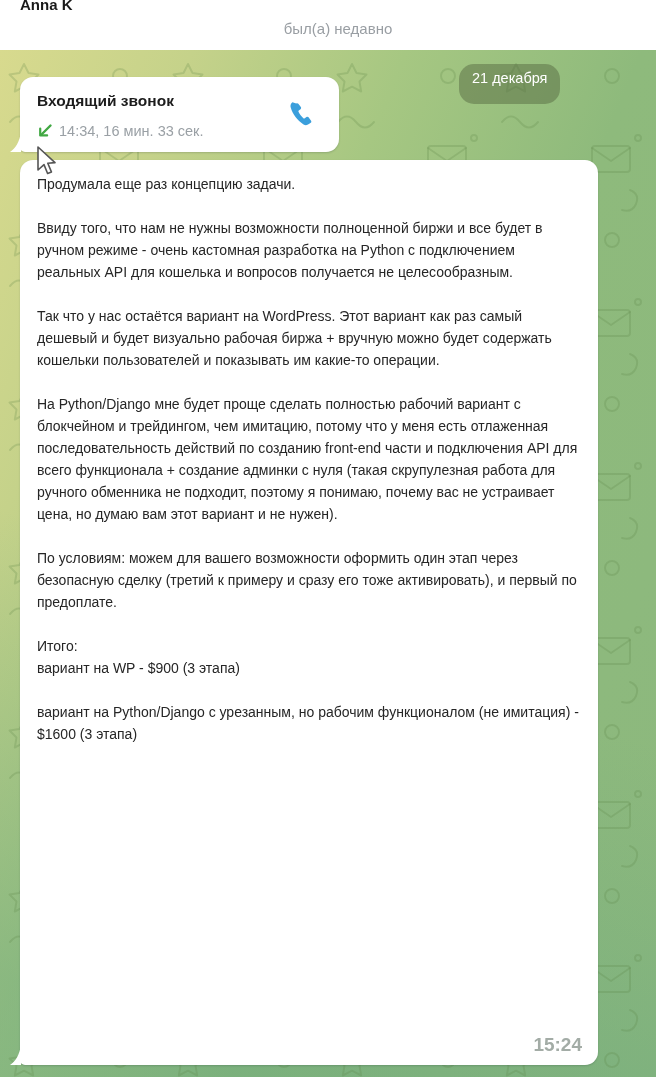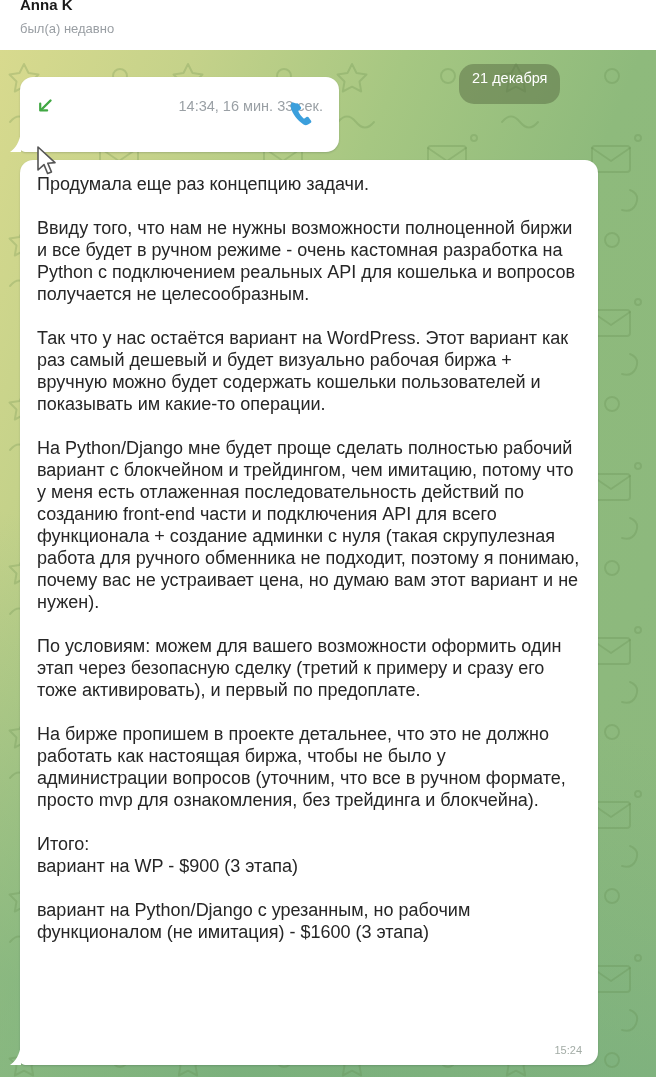--- a/index.html
+++ b/index.html
@@ -14,22 +14,22 @@
     width: 656px; height: 53px;
     background: #ffffff;
     box-sizing: border-box;
     padding: 0 0 0 20px;
   }
   .header .name {
     font-size: 15px; font-weight: bold; color: #1a1a1a;
     line-height: 16px; margin-top: -3px;
   }
   .header .status {
-    font-size: 13px; color: #999ea3;
-    line-height: 18px; margin-top: 7px;
+    font-size: 15px; color: #999ea3;
+    line-height: 18px; margin-top: 7px; text-align: center;
   }
   .chat {
     position: relative;
     width: 656px; height: 1027px;
     overflow: hidden;
     background-image:
       linear-gradient(200deg, rgba(110,170,130,0) 55%, rgba(100,165,125,0.45) 92%),
       linear-gradient(112deg, #d8da8e 0%, #c5d28a 18%, #a6c782 38%, #8eba7c 60%, #8cb87e 100%);
   }
   .doodles {
@@ -65,22 +65,21 @@
     width: 319px; height: 75px;
     box-sizing: border-box;
     padding: 14px 16px 0 17px;
   }
   .call-title {
     font-size: 15.5px; font-weight: bold; color: #1c1c1c;
     line-height: 19px;
   }
   .call-meta-row {
     display: flex; align-items: center;
-    margin-top: 7px;
-    justify-content: space-between;
+    margin-top: 13px;
   }
   .call-meta-row .arrow { width: 16px; height: 16px; margin-right: 6px; }
   .call-meta {
     font-size: 14.5px; color: #9aa0a5;
   }
   .phone-btn {
     position: absolute;
     right: 24px; top: 50%;
     transform: translateY(-50%);
     width: 28px; height: 28px;
@@ -88,30 +87,31 @@
   }
   .msg-bubble {
     left: 20px; top: 110px;
     width: 578px;
     min-height: 905px;
     box-sizing: border-box;
     padding: 13px 17px 30px 17px;
   }
   .msg-bubble p {
     margin: 0 0 22px 0;
-    font-size: 18px; line-height: 22px;
+    font-size: 14px; line-height: 22px;
     color: #262626;
     white-space: pre-line;
   }
   .msg-bubble p:last-of-type { margin-bottom: 16px; }
   .msg-time {
     position: absolute;
     right: 16px; bottom: 9px;
-    font-size: 11px;
+    font-size: 19px;
     color: #a3aca6;
+    font-weight: bold;
   }
   .cursor {
     position: absolute;
     left: 36px; top: 96px;
     width: 22px; height: 32px;
     z-index: 5;
     pointer-events: none;
   }
 </style>
 </head>
@@ -144,20 +144,21 @@
   </svg>
 
   <div class="date-pill">
     <span>21 декабря</span>
   </div>
 
   <div class="bubble call-bubble">
     <svg class="tail" viewBox="0 0 12 20">
       <path d="M12 0 L12 20 L1 20 C6.5 16.5 10.5 10 12 0 Z" fill="#ffffff"></path>
     </svg>
+    <div class="call-title">Входящий звонок</div>
     <div class="call-meta-row">
       <svg class="arrow" viewBox="0 0 16 16">
         <path d="M13.5 2.5 L4.5 11.5" stroke="#41a843" stroke-width="2.4" fill="none" stroke-linecap="round"></path>
         <path d="M3 5.5 L3 13 L10.5 13" stroke="#41a843" stroke-width="2.4" fill="none" stroke-linecap="round" stroke-linejoin="round" transform="scale(0.92) translate(0.5,0.5)"></path>
       </svg>
       <span class="call-meta">14:34, 16 мин. 33 сек.</span>
     </div>
     <svg class="phone-btn" viewBox="0 0 24 24">
       <path fill="#3b9fdc" d="M6.6 2.8 C7.1 2.3 7.9 2.3 8.4 2.8 L10.9 5.3 C11.4 5.8 11.4 6.6 10.9 7.1 L9.6 8.4 C9.3 8.7 9.2 9.2 9.5 9.6 C10.6 11.3 12.7 13.4 14.4 14.5 C14.8 14.8 15.3 14.7 15.6 14.4 L16.9 13.1 C17.4 12.6 18.2 12.6 18.7 13.1 L21.2 15.6 C21.7 16.1 21.7 16.9 21.2 17.4 L19.8 18.8 C18.6 20 16.8 20.4 15.3 19.7 C12.4 18.4 9.7 16.5 7.6 14.4 C5.5 12.3 3.6 9.6 2.3 6.7 C1.6 5.2 2 3.4 3.2 2.2 Z" transform="rotate(8 12 12)"></path>
     </svg>
@@ -169,20 +170,19 @@
 
   <div class="bubble msg-bubble">
     <svg class="tail" viewBox="0 0 12 20">
       <path d="M12 0 L12 20 L1 20 C6.5 16.5 10.5 10 12 0 Z" fill="#ffffff"></path>
     </svg>
     <p>Продумала еще раз концепцию задачи.</p>
     <p>Ввиду того, что нам не нужны возможности полноценной биржи и все будет в ручном режиме - очень кастомная разработка на Python с подключением реальных API для кошелька и вопросов получается не целесообразным.</p>
     <p>Так что у нас остаётся вариант на WordPress. Этот вариант как раз самый дешевый и будет визуально рабочая биржа + вручную можно будет содержать кошельки пользователей и показывать им какие-то операции.</p>
     <p>На Python/Django мне будет проще сделать полностью рабочий вариант с блокчейном и трейдингом, чем имитацию, потому что у меня есть отлаженная последовательность действий по созданию front-end части и подключения API для всего функционала + создание админки с нуля (такая скрупулезная работа для ручного обменника не подходит, поэтому я понимаю, почему вас не устраивает цена, но думаю вам этот вариант и не нужен).</p>
     <p>По условиям: можем для вашего возможности оформить один этап через безопасную сделку (третий к примеру и сразу его тоже активировать), и первый по предоплате.</p>
-    <p>На бирже пропишем в проекте детальнее, что это не должно работать как настоящая биржа, чтобы не было у администрации вопросов (уточним, что все в ручном формате, просто mvp для ознакомления, без трейдинга и блокчейна).</p>
     <p>Итого:
 вариант на WP - $900 (3 этапа)</p>
     <p>вариант на Python/Django с урезанным, но рабочим функционалом (не имитация) - $1600 (3 этапа)</p>
     <span class="msg-time">15:24</span>
   </div>
 
 </div>
 
 </body></html>

